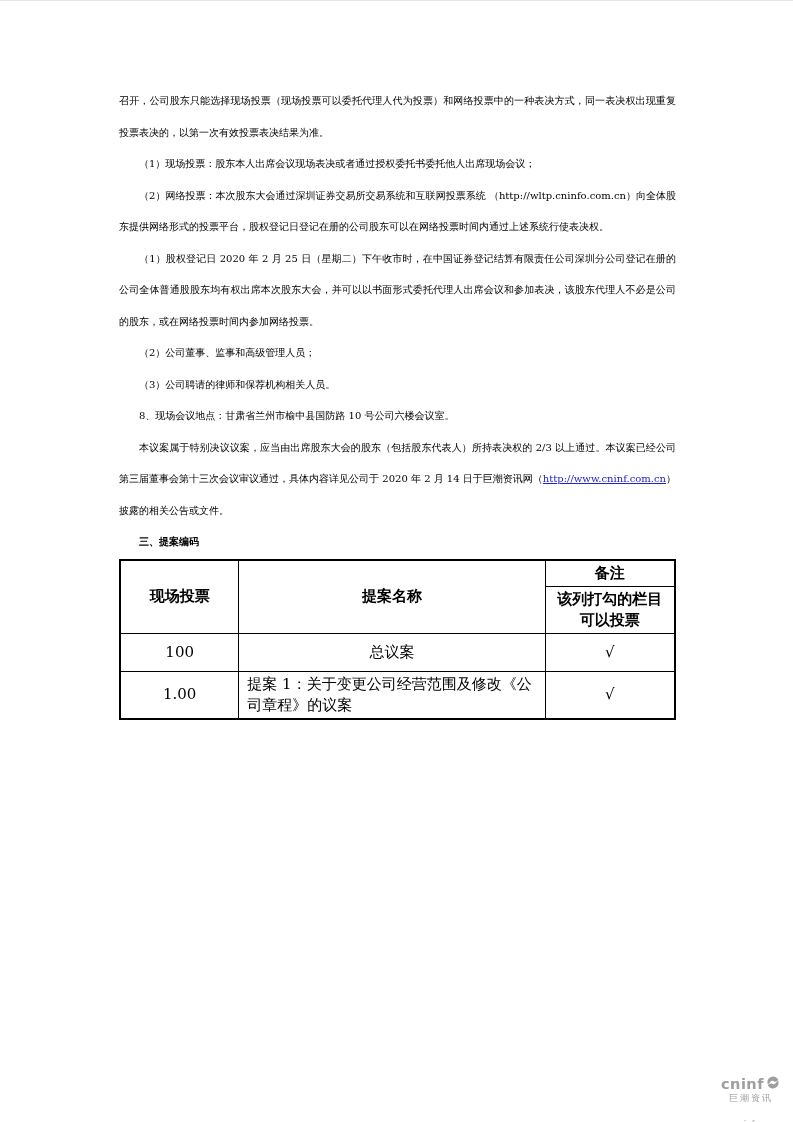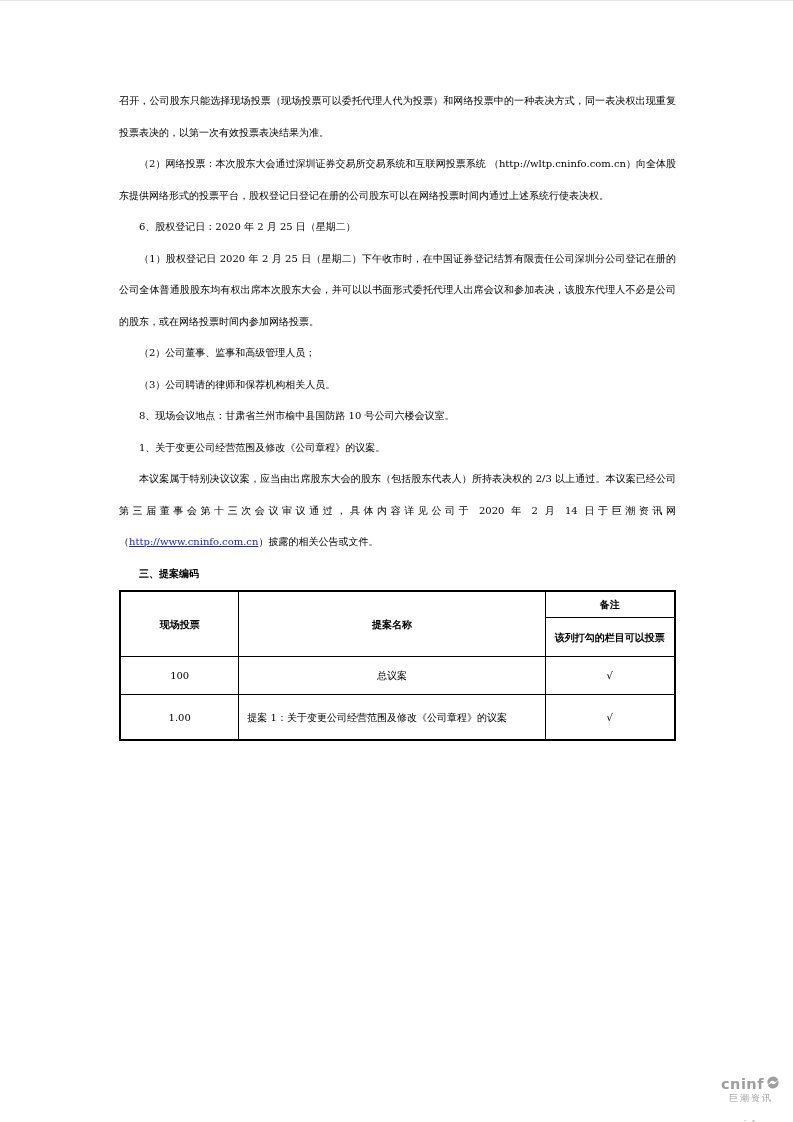--- a/index.html
+++ b/index.html
@@ -40,21 +40,21 @@
   
   .proposal-table{
     border-collapse:collapse;
     table-layout:fixed;
     width:557px;
     margin-top:1px;
     border:2px solid #000;
   }
   .proposal-table td{
     border:1px solid #000;
-    font-size:10px;
+    font-size:15px;
     line-height:21px;
     padding:2px 6px;
     text-align:center;
     vertical-align:middle;
     overflow:hidden;
   }
   .col-code{width:118px;}
   .col-name{width:304px;}
   .col-remark{width:129px;}
   .th{
@@ -83,41 +83,40 @@
   .wm-url{font-size:8.5px;line-height:11px;margin-top:15px;}
   .swirl-icon{display:inline-block;}
 </style>
 </head>
 <body>
 
 <div class="content">
 
   <p class="para">召开，公司股东只能选择现场投票（现场投票可以委托代理人代为投票）和网络投票中的一种表决方式，同一表决权出现重复投票表决的，以第一次有效投票表决结果为准。</p>
 
+  <p class="para indent">（1）现场投票：股东本人出席会议现场表决或者通过授权委托书委托他人出席现场会议；</p>
 
   <p class="para indent">
     <span>（2）网络投票：本次股东大会通过深圳证券交易所交易系统和互联网投票系统 </span><span class="nowrap"><span>（</span><span class="plain-url">http://wltp.cninfo.com.cn</span><span>）</span></span><span>向全体股东提供网络形式的投票平台，股权登记日登记在册的公司股东可以在网络投票时间内通过上述系统行使表决权。</span>
   </p>
 
-  <p class="para indent">6、股权登记日：2020 年 2 月 25 日（星期二）</p>
 
 
   <p class="para indent">（1）股权登记日 2020 年 2 月 25 日（星期二）下午收市时，在中国证券登记结算有限责任公司深圳分公司登记在册的公司全体普通股股东均有权出席本次股东大会，并可以以书面形式委托代理人出席会议和参加表决，该股东代理人不必是公司的股东，或在网络投票时间内参加网络投票。</p>
 
   <p class="para indent">（2）公司董事、监事和高级管理人员；</p>
 
   <p class="para indent">（3）公司聘请的律师和保荐机构相关人员。</p>
 
   <p class="para indent">8、现场会议地点：甘肃省兰州市榆中县国防路 10 号公司六楼会议室。</p>
 
 
-  <p class="para indent">1、关于变更公司经营范围及修改《公司章程》的议案。</p>
 
   <p class="para indent">
-    <span>本议案属于特别决议议案，应当由出席股东大会的股东（包括股东代表人）所持表决权的 2/3 以上通过。本议案已经公司第三届董事会第十三次会议审议通过，具体内容详见公司于 2020 年 2 月 14 日于巨潮资讯网</span><span class="nowrap"><span>（</span><a class="doclink">http://www.cninfo.com.cn</a><span>）</span></span><span>披露的相关公告或文件。</span>
+    <span>本议案属于特别决议议案，应当由出席股东大会的股东（包括股东代表人）所持表决权的 2/3 以上通过。本议案已经公司第三届董事会第十三次会议审议通过，具体内容详见公司于 2020 年 2 月 14 日于巨潮资讯网</span><span class="nowrap"><span>（</span><a class="doclink">http://www.cninf.com.cn</a><span>）</span></span><span>披露的相关公告或文件。</span>
   </p>
 
   <p class="para indent bold">三、提案编码</p>
 
 
   <table class="proposal-table">
     <colgroup>
       <col class="col-code">
         <col class="col-name">
         <col class="col-remark">

